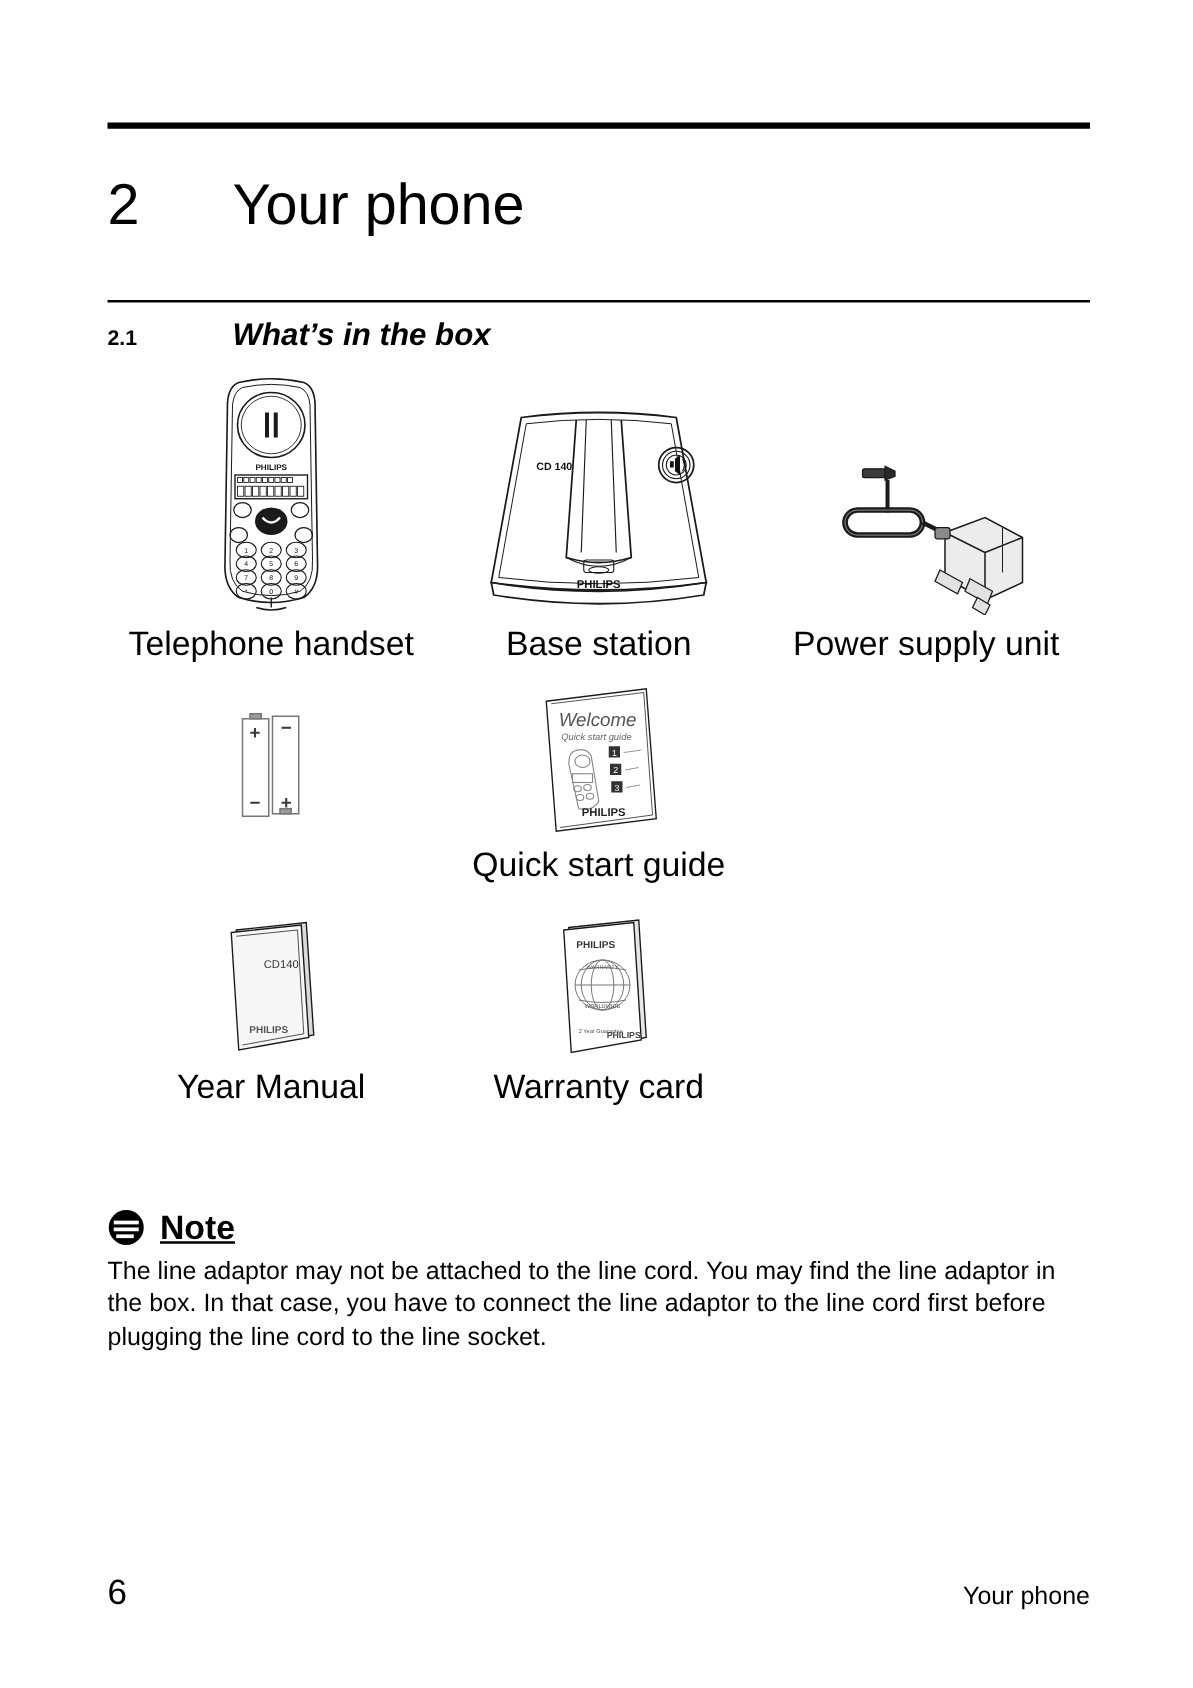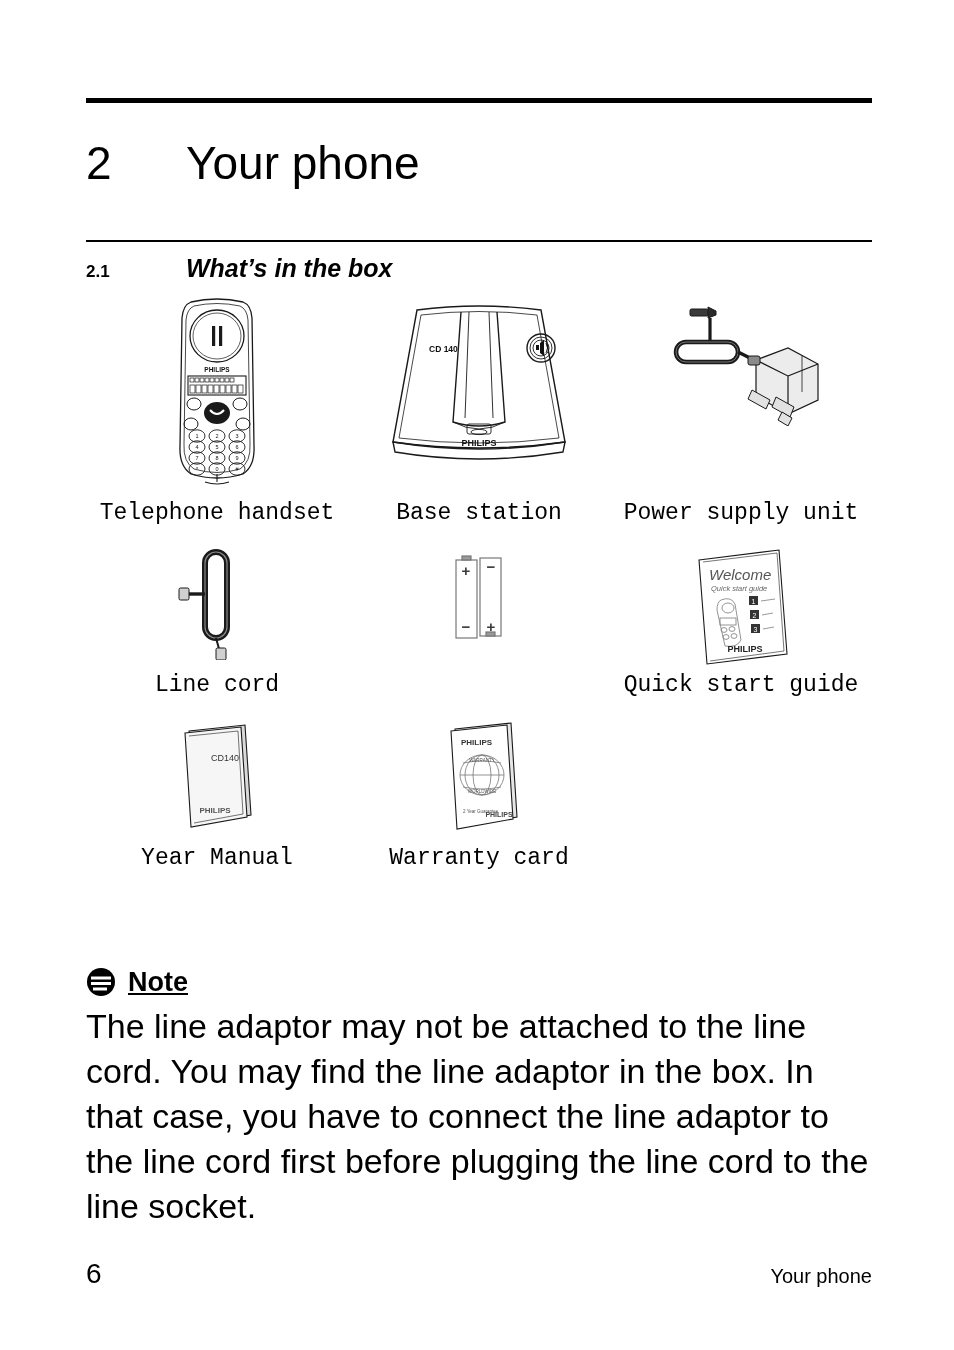--- a/index.html
+++ b/index.html
@@ -91,29 +91,29 @@
     width: 786px;
   }
   .cell {
     width: 262px;
     display: flex;
     flex-direction: column;
     align-items: center;
   }
   .art {
     display: flex;
+    align-items: flex-end;
     justify-content: center;
   }
   .cap {
-    font-size: 23px;
+    font-size: 27px;
     line-height: 1.15;
     text-align: left;
     margin-top: 8px;
     max-width: 250px;
-    font-family: Liberation Mono, monospace;
   }
 
   
   .r1 .art { height: 196px; }
   .r2 .art { height: 120px; }
   .r3 .art { height: 120px; }
   .r1 { margin-bottom: 18px; }
   .r2 { margin-bottom: 18px; }
 
   
@@ -134,21 +134,21 @@
     height: 30px;
     flex: none;
   }
   .note-title {
     font-size: 27px;
     font-weight: bold;
     line-height: 1;
     text-decoration: underline;
   }
   .note-body {
-    font-size: 34px;
+    font-size: 20px;
     line-height: 1.32;
     margin-top: 2px;
   }
   .note-body p { margin: 0; }
 
   
   .footer {
     position: absolute;
     left: 86px;
     top: 1258px;
@@ -338,35 +338,20 @@
             </g>
           </svg>
         </div>
         <div class="cap">Power supply unit</div>
       </div>
 
     </div>
 
     <div class="grid-row r2">
 
-      <div class="cell">
-        <div class="art">
-          <svg width="96" height="116" viewBox="0 0 96 116">
-            <g fill="none" stroke="#1a1a1a">
-              <rect x="36" y="8" width="22" height="86" rx="11" stroke-width="6"></rect>
-              <rect x="36" y="8" width="22" height="86" rx="11" stroke-width="1.2" stroke="#8a8a8a"></rect>
-              <path d="M36 50 L18 50" stroke-width="3.4"></path>
-              <path d="M47 94 L52 112" stroke-width="2"></path>
-            </g>
-            <rect x="10" y="44" width="10" height="12" rx="1.5" fill="#d0d0d0" stroke="#1a1a1a" stroke-width="1"></rect>
-            <rect x="47" y="104" width="10" height="12" rx="1.5" fill="#d0d0d0" stroke="#1a1a1a" stroke-width="1"></rect>
-          </svg>
-        </div>
-        <div class="cap">Line cord</div>
-      </div>
 
       <div class="cell">
         <div class="art">
           <svg width="78" height="110" viewBox="0 0 78 110">
 
             <g stroke="#777" stroke-width="1.2" fill="#ffffff">
               <rect x="16" y="16" width="21" height="78"></rect>
               <rect x="22" y="12" width="9" height="4" fill="#9a9a9a"></rect>
             </g>
 

